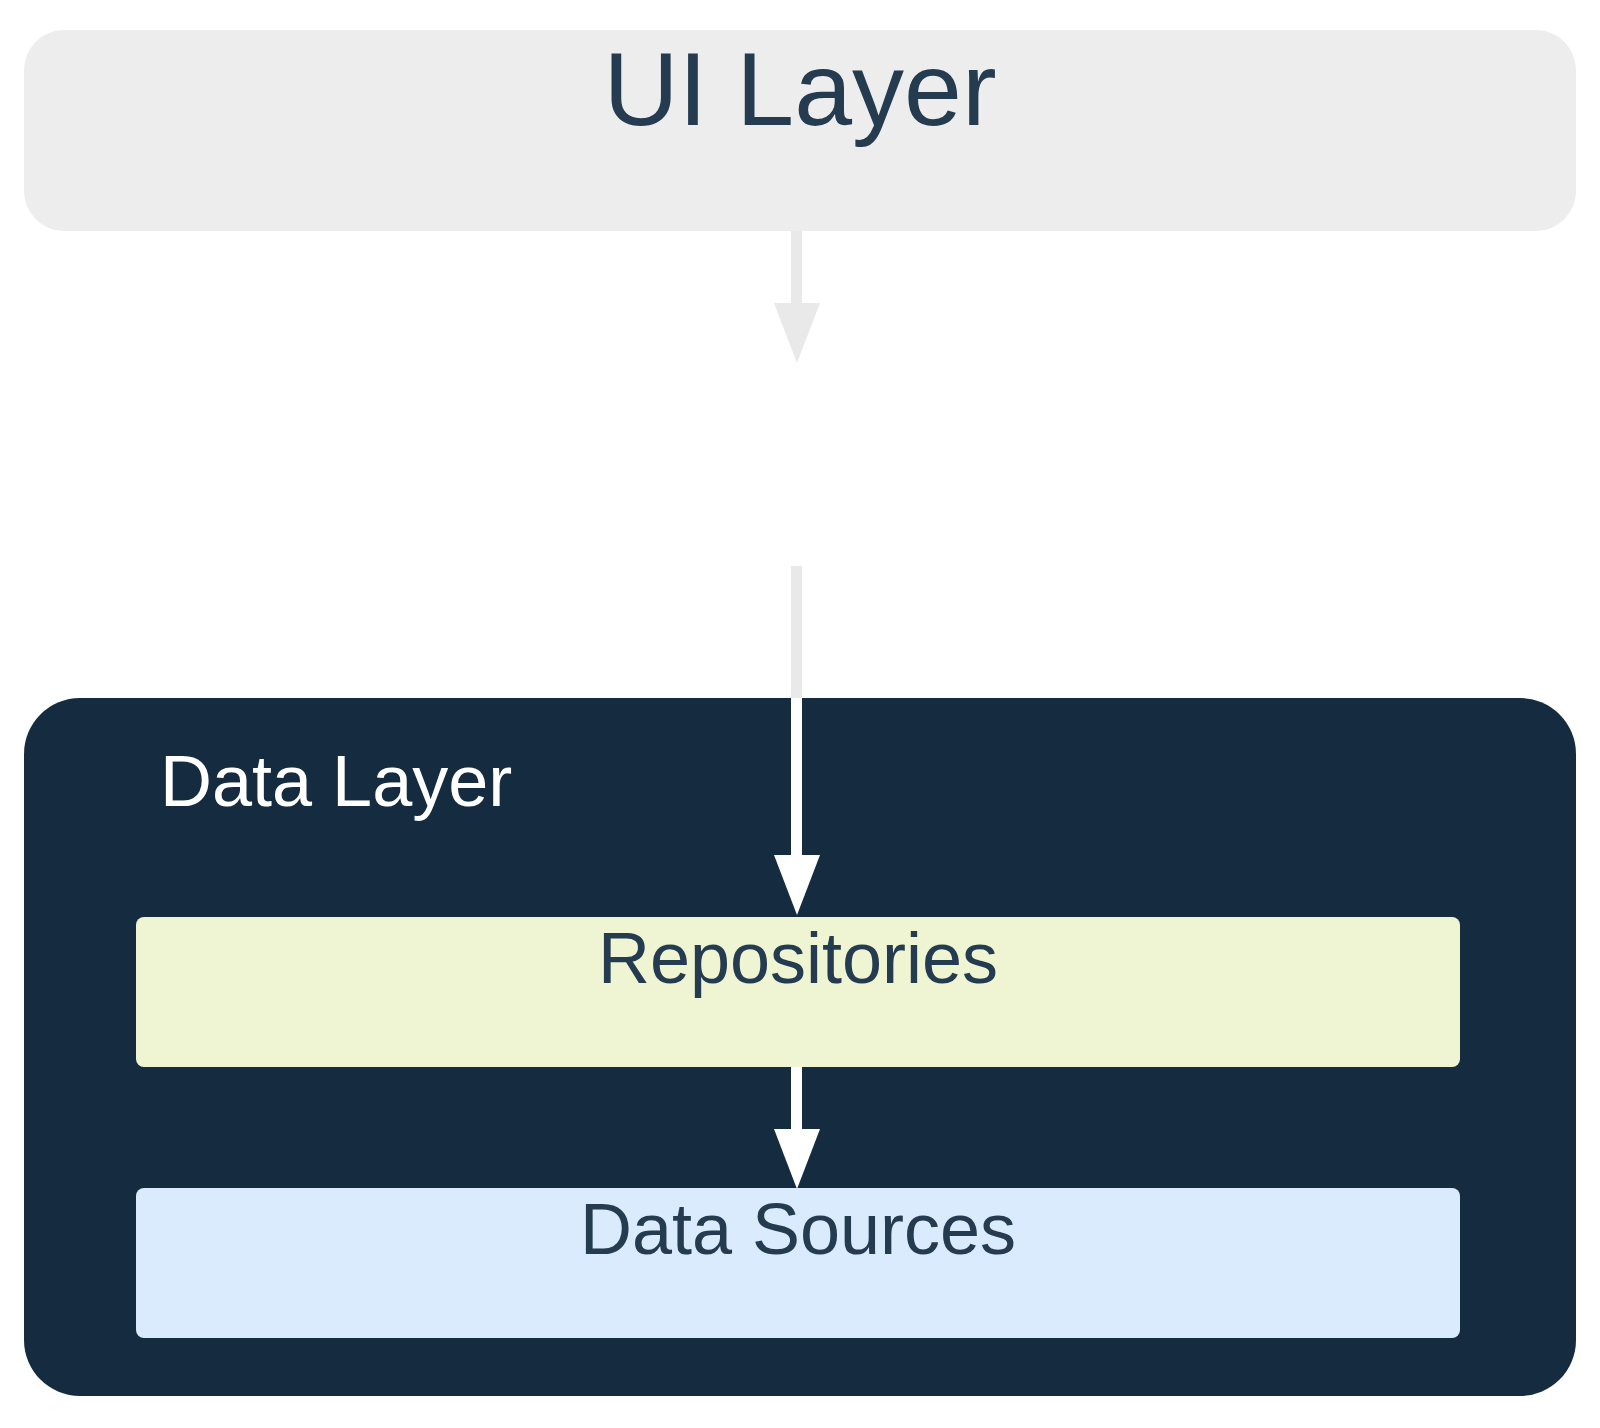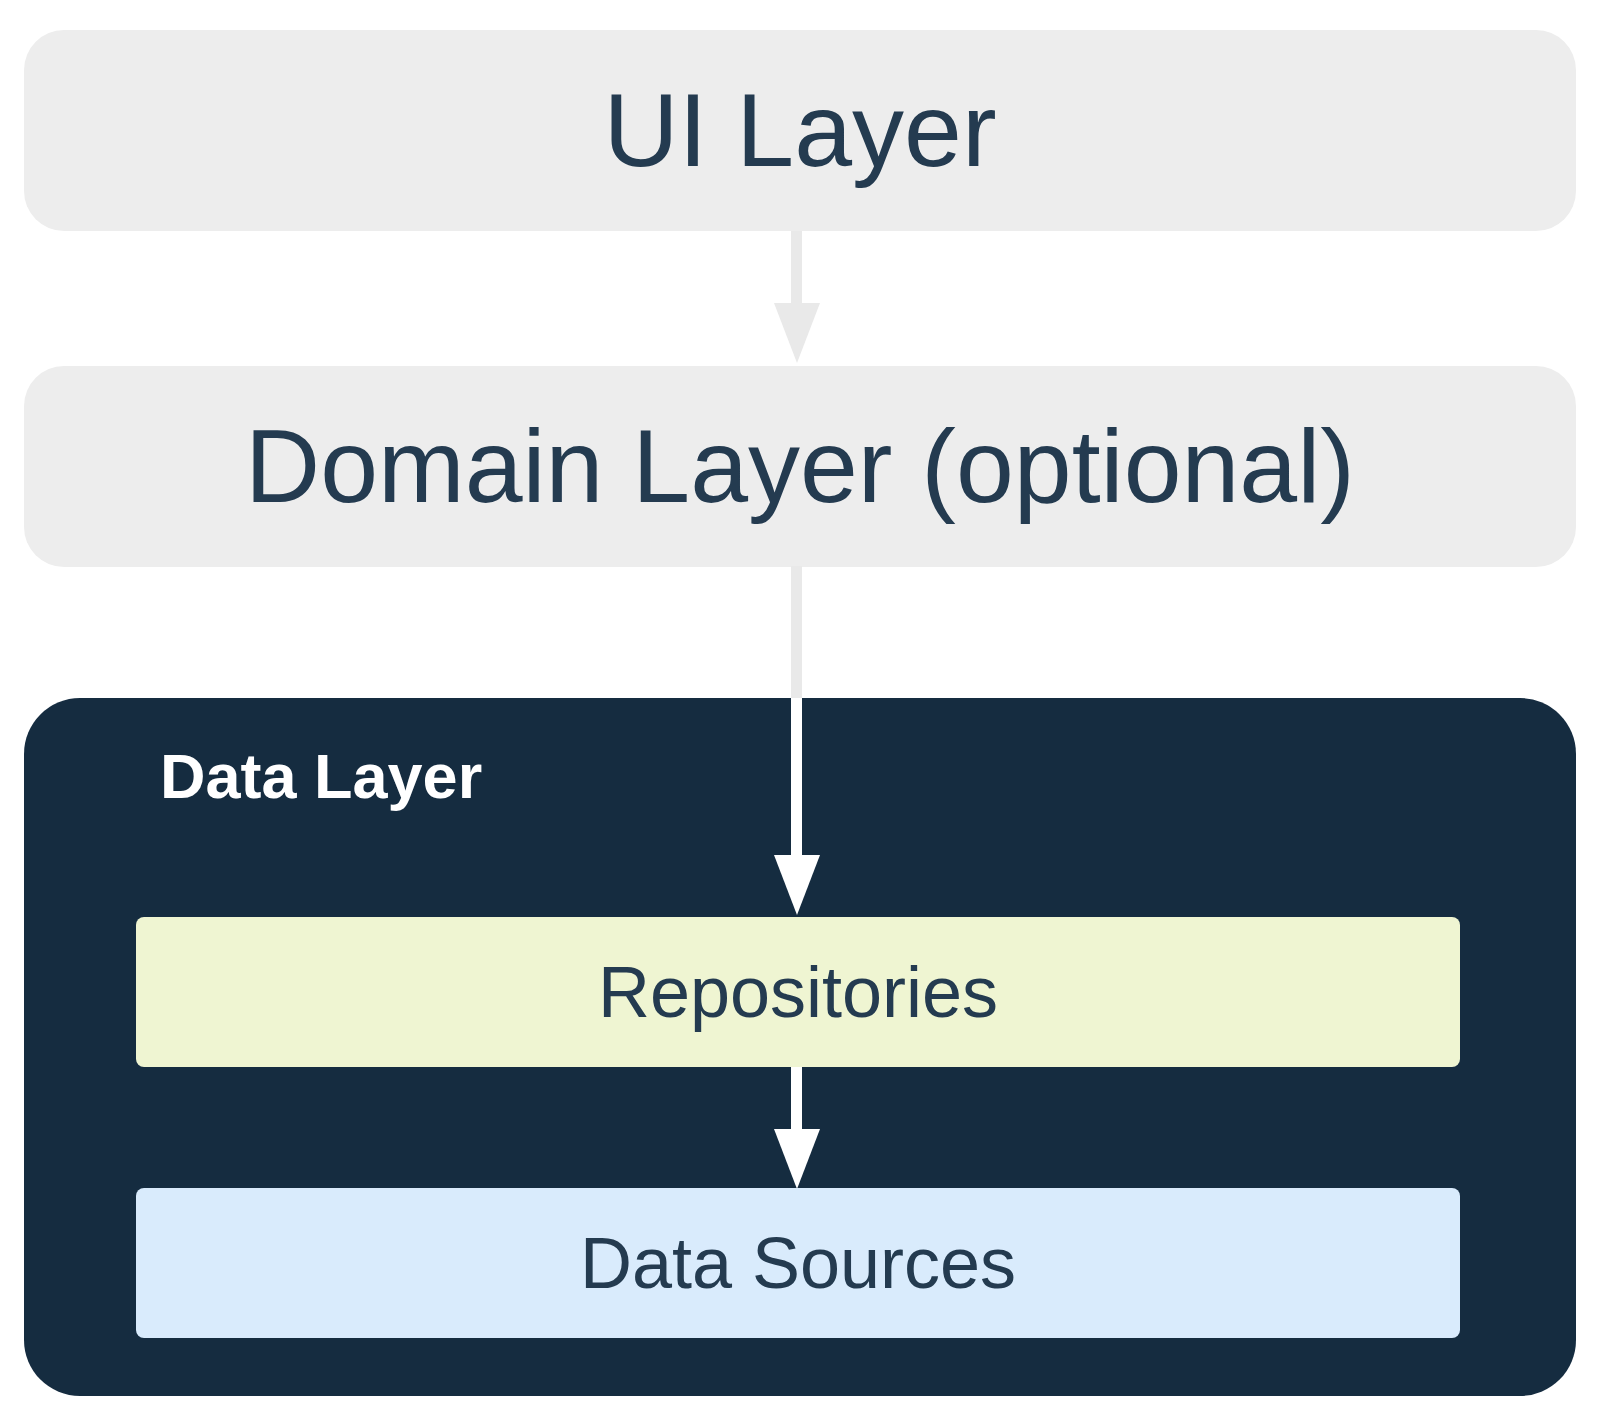--- a/index.html
+++ b/index.html
@@ -21,21 +21,21 @@
     position: relative;
     width: 1600px;
     height: 1428px;
     background: var(--page-bg);
     overflow: hidden;
   }
 
   .box {
     position: absolute;
     display: flex;
-    align-items: center;
+    align-items: flex-start;
     justify-content: center;
   }
 
   .layer-box {
     left: 24px;
     width: 1552px;
     height: 201px;
     border-radius: 40px;
     background: var(--box-gray);
   }
@@ -56,22 +56,22 @@
     width: 1552px;
     height: 698px;
     border-radius: 56px;
     background: var(--box-navy);
   }
 
   #data-layer-title {
     position: absolute;
     left: 160px;
     top: 742px;
-    font-size: 63px;
-    font-weight: 700;
+    font-size: 72px;
+    font-weight: 400;
     color: var(--text-white);
     line-height: 1.1;
     white-space: nowrap;
   }
 
   .inner-box {
     left: 136px;
     width: 1324px;
     height: 150px;
     border-radius: 8px;
@@ -117,23 +117,20 @@
 
 <div class="canvas">
 
   <div class="box layer-box" id="ui-layer-box">
     <span class="layer-label">UI Layer</span>
   </div>
 
   <div class="arrow-line gray-fill" id="a1-line"></div>
   <div class="arrow-head gray-head" id="a1-head"></div>
 
-  <div class="box layer-box" id="domain-layer-box">
-    <span class="layer-label">Domain Layer (optional)</span>
-  </div>
 
   <div class="box" id="data-layer-box"></div>
   <div id="data-layer-title">Data Layer</div>
 
   <div class="arrow-line gray-fill" id="a2-line-gray"></div>
   <div class="arrow-line white-fill" id="a2-line-white"></div>
   <div class="arrow-head white-head" id="a2-head"></div>
 
   <div class="box inner-box" id="repositories-box">
     <span class="inner-label">Repositories</span>

